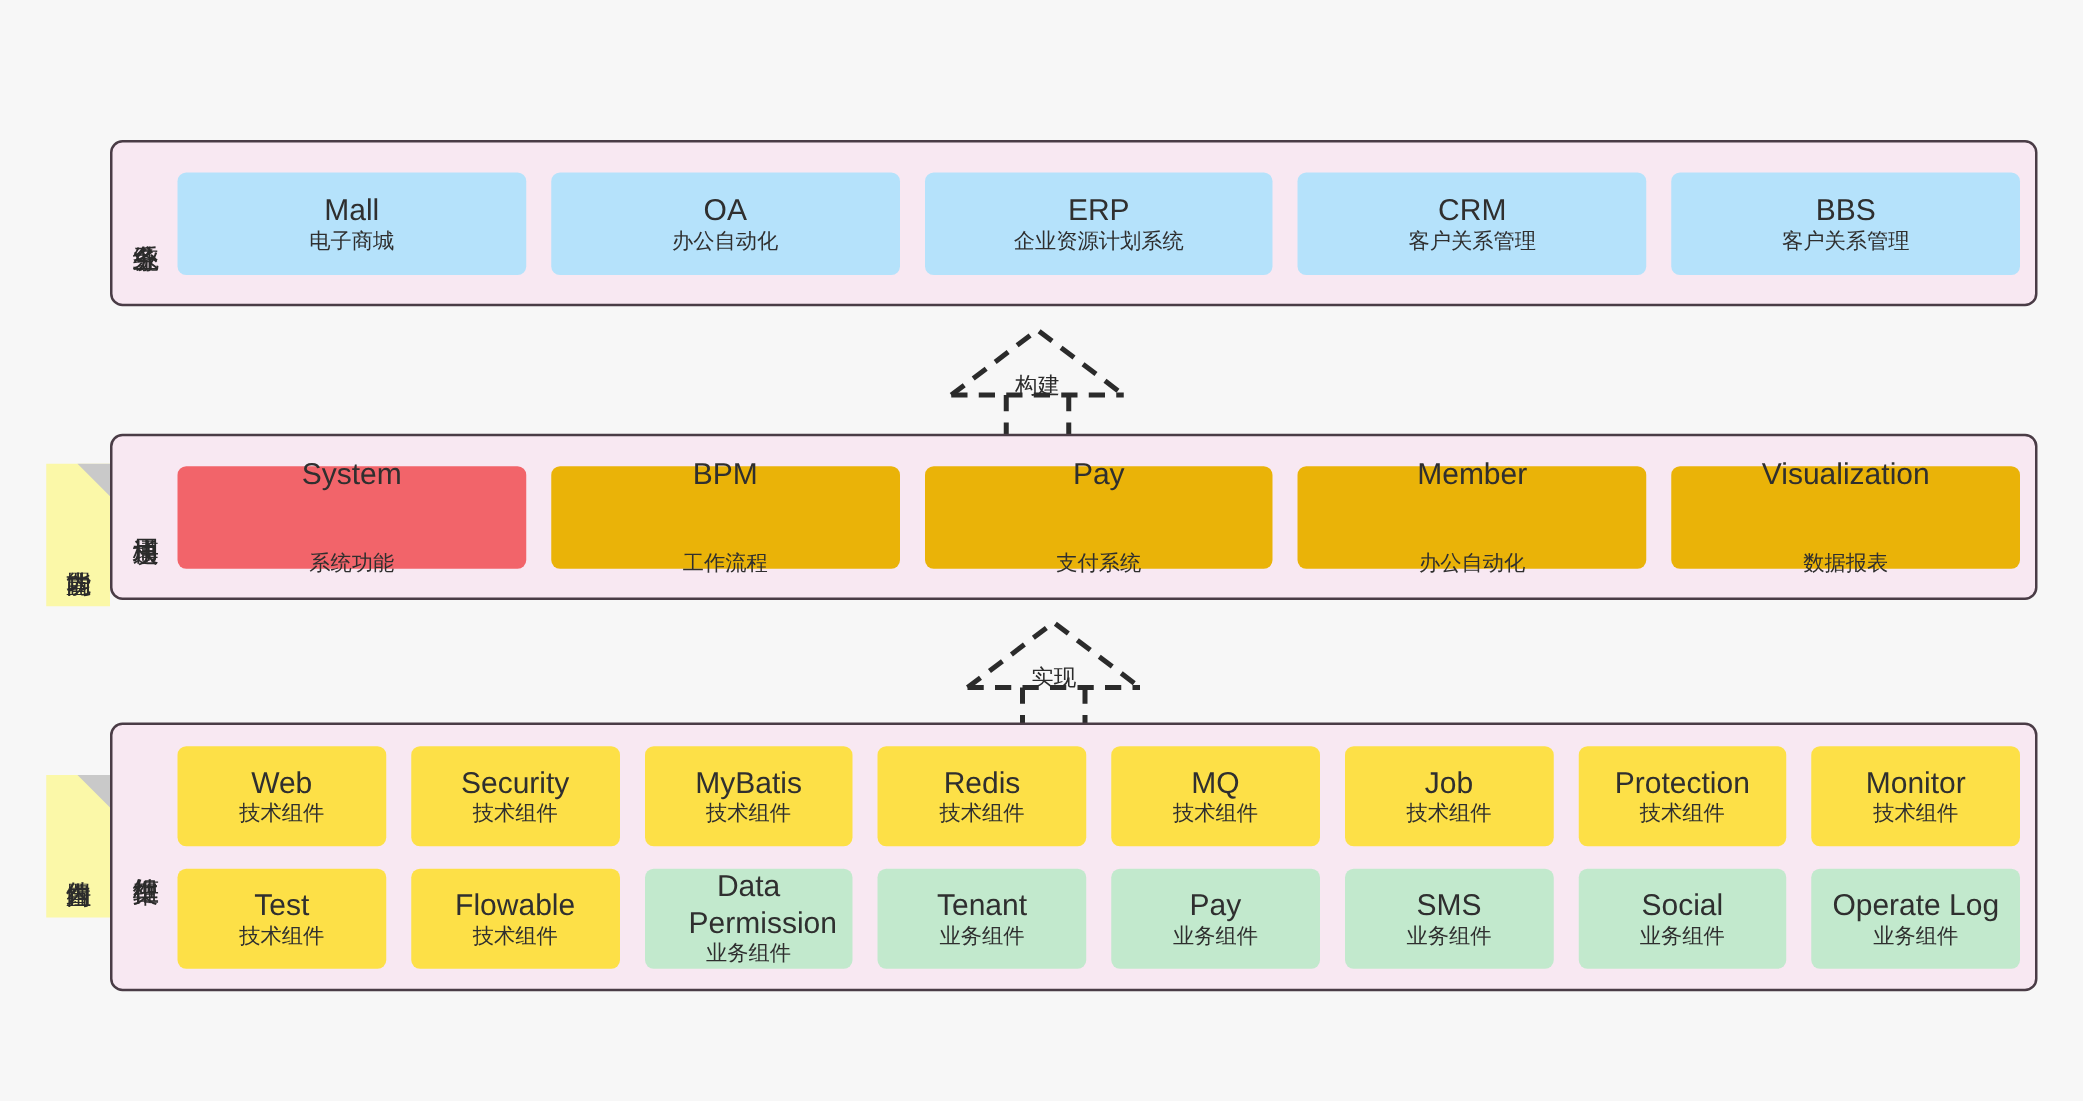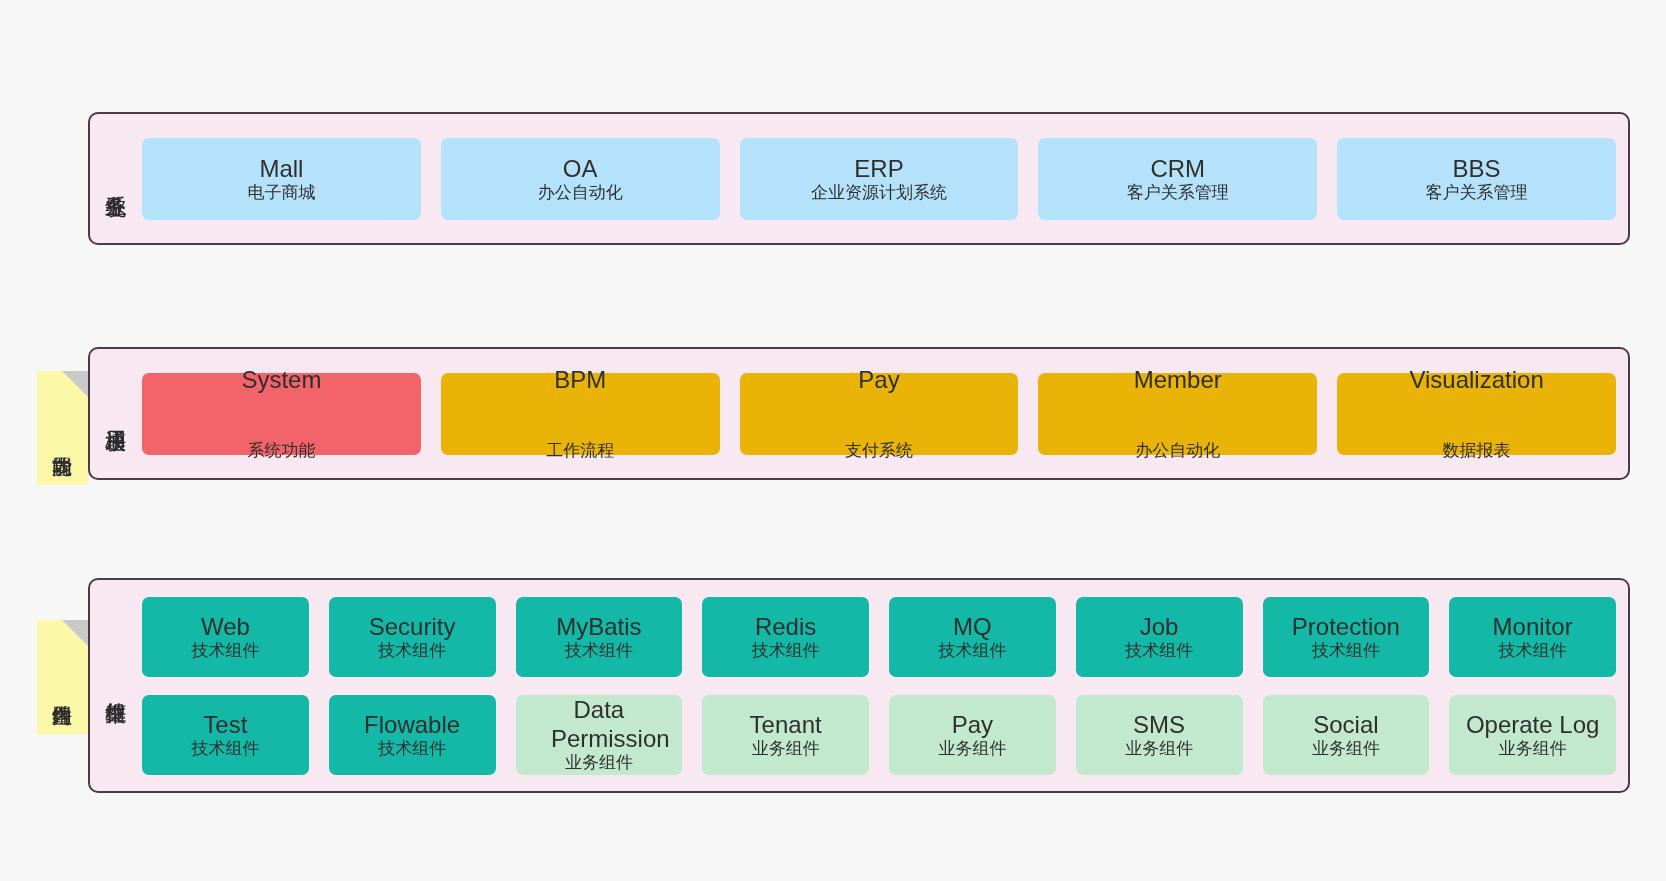--- a/index.html
+++ b/index.html
@@ -75,21 +75,21 @@
   .box .t2 { font-size: 17px; }
 
   .h-biz   { height: 82px; }
   .h-mod   { height: 82px; gap: 47px; }
   .h-comp  { height: 80px; }
 
   
   .c-blue       { background: #b5e2fb; }
   .c-red        { background: #f2646a; }
   .c-pink       { background: #eab308; }
-  .c-green      { background: #14b8a6; }
+  .c-green      { background: #fde047; }
   .c-lightgreen { background: #c2e9cd; }
 
   
   .note {
     position: absolute;
     background: #fbf8a8;
     display: flex;
     align-items: center;
     justify-content: center;
     font-size: 20px;
@@ -157,20 +157,30 @@
           <div class="t2">客户关系管理</div>
         </div>
         <div class="box h-biz c-blue">
           <div class="t1">BBS</div>
           <div class="t2">客户关系管理</div>
         </div>
       </div>
     </div>
   </div>
 
+  <div class="arrow" id="connector-build" style="left:755px; top:258px;">
+    <svg width="150" height="92" viewBox="0 0 150 92" aria-hidden="true">
+
+      <path d="M 6 58 L 75 6 L 144 58" fill="none" stroke="#2b2b2b" stroke-width="4" stroke-dasharray="13,9" stroke-linecap="butt"></path>
+      <path d="M 6 58 L 144 58" fill="none" stroke="#2b2b2b" stroke-width="4" stroke-dasharray="13,9" stroke-linecap="butt"></path>
+
+      <path d="M 50 58 L 50 92 M 100 58 L 100 92" fill="none" stroke="#2b2b2b" stroke-width="4" stroke-dasharray="13,9" stroke-linecap="butt"></path>
+    </svg>
+    <div class="label">构建</div>
+  </div>
 
   <div class="note" style="left:37px; top:371px; width:51px; height:114px;">
     <div class="fold"></div>
     <span>内置功能</span>
   </div>
 
   <div class="layer" id="layer-common-module" style="left:88px; top:347px; width:1542px; height:133px;">
     <div class="layer-title">通用模块</div>
     <div class="layer-body">
       <div class="row">
@@ -191,20 +201,28 @@
           <div class="t2">办公自动化</div>
         </div>
         <div class="box h-mod c-pink">
           <div class="t1">Visualization</div>
           <div class="t2">数据报表</div>
         </div>
       </div>
     </div>
   </div>
 
+  <div class="arrow" id="connector-implement" style="left:768px; top:492px;">
+    <svg width="150" height="92" viewBox="0 0 150 92" aria-hidden="true">
+      <path d="M 6 58 L 75 6 L 144 58" fill="none" stroke="#2b2b2b" stroke-width="4" stroke-dasharray="13,9" stroke-linecap="butt"></path>
+      <path d="M 6 58 L 144 58" fill="none" stroke="#2b2b2b" stroke-width="4" stroke-dasharray="13,9" stroke-linecap="butt"></path>
+      <path d="M 50 58 L 50 92 M 100 58 L 100 92" fill="none" stroke="#2b2b2b" stroke-width="4" stroke-dasharray="13,9" stroke-linecap="butt"></path>
+    </svg>
+    <div class="label">实现</div>
+  </div>
 
   <div class="note" style="left:37px; top:620px; width:51px; height:114px;">
     <div class="fold"></div>
     <span>内置组件</span>
   </div>
 
   <div class="layer" id="layer-framework-component" style="left:88px; top:578px; width:1542px; height:215px;">
     <div class="layer-title">框架组件</div>
     <div class="layer-body">
 

